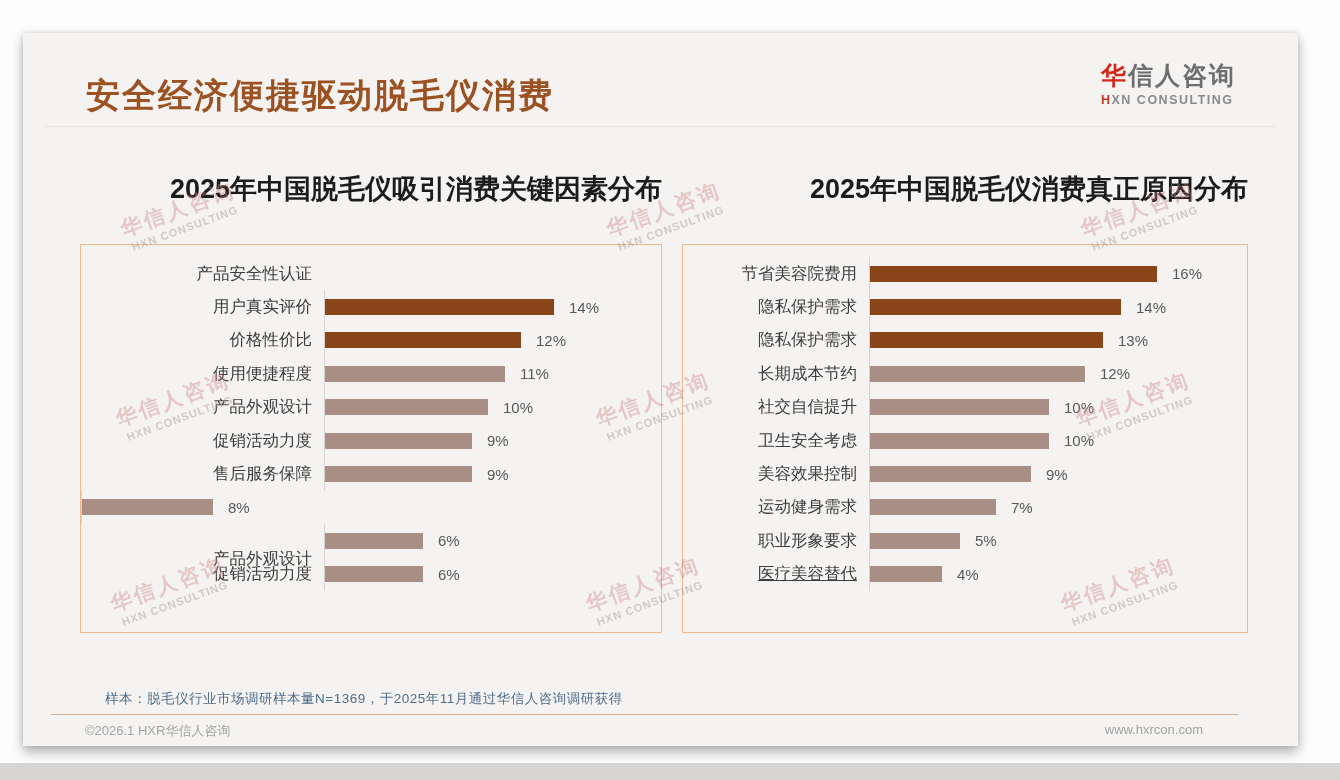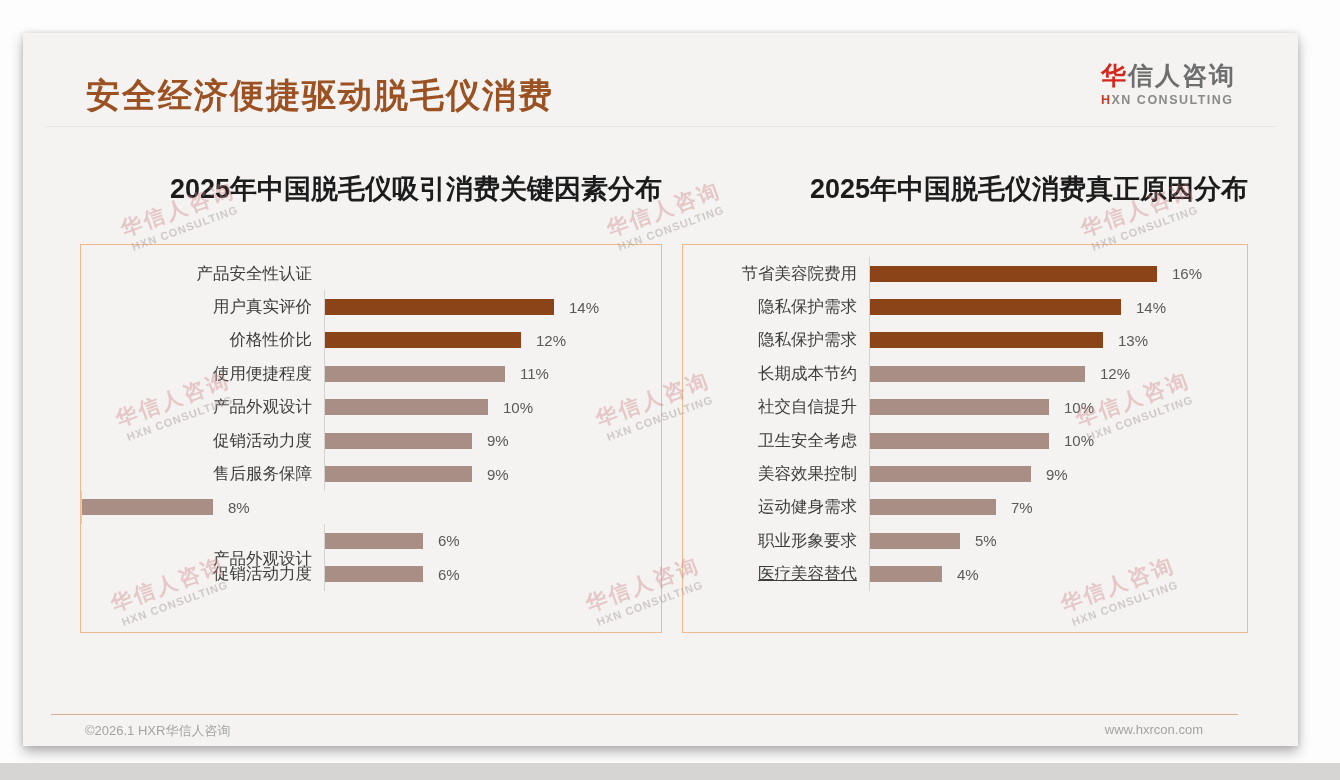--- a/index.html
+++ b/index.html
@@ -217,20 +217,21 @@
       </div>
       <div class="bar-row">
         <div class="bar-label" style="width: 186px; text-decoration: underline;">医疗美容替代</div>
         <div class="bar-track">
           <div class="bar" style="width: 72px; background: rgb(169, 142, 133);"></div>
           <span class="bar-value">4%</span>
         </div>
       </div>
     </section>
 
+  <div class="footnote">样本：脱毛仪行业市场调研样本量N=1369，于2025年11月通过华信人咨询调研获得</div>
   <div class="footer-divider"></div>
   <div class="footer">
     <span>©2026.1 HXR华信人咨询</span>
     <span>www.hxrcon.com</span>
   </div>
 
 <div class="watermark" style="left: 157px; top: 182px;">
       <div class="wm-zh">华信人咨询</div>
       <div class="wm-en">HXN CONSULTING</div>
     </div>

